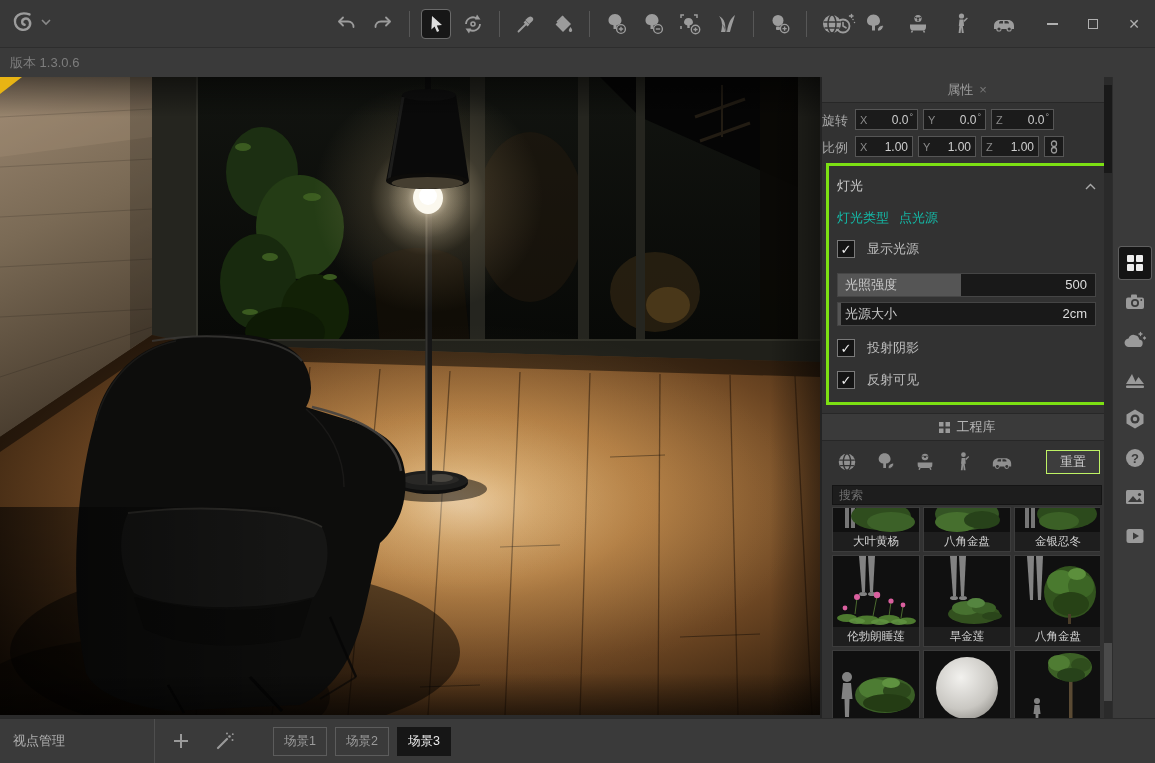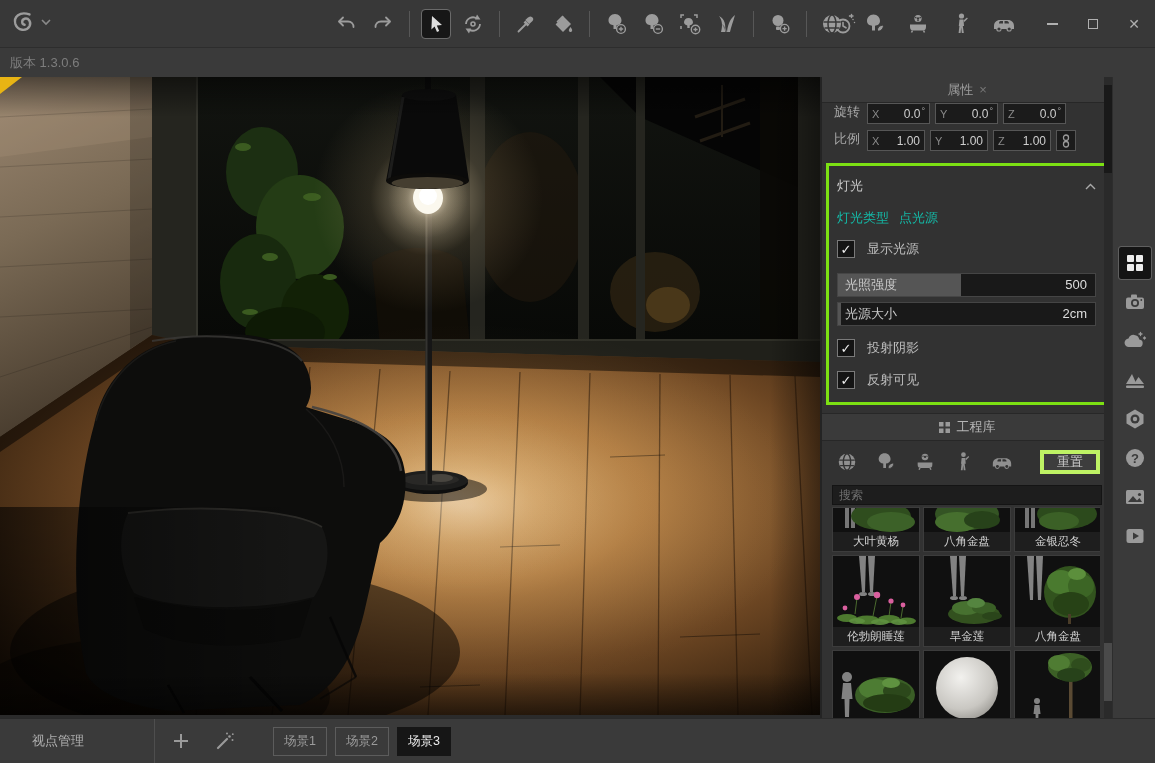--- a/index.html
+++ b/index.html
@@ -31,21 +31,21 @@
 
   
   .rpanel { position:absolute; left:822px; top:77px; width:290px; height:641px; background:#323232; }
   .rpanel-scroll { position:absolute; right:0; top:0; width:8px; height:100%; background:#2a2a2a; }
   .rscroll-thumb-top { position:absolute; right:0; top:8px; width:8px; height:88px; background:#191919; }
   .rscroll-thumb-bottom { position:absolute; right:0; top:566px; width:8px; height:58px; background:#4a4a4a; }
   .props-header { height:26px; background:#3a3a3a; border-bottom:1px solid #272727;
     display:flex; align-items:center; justify-content:center; gap:6px; }
   .props-title { color:#9c9c9c; font-size:13px; }
   .props-close { color:#777; font-size:13px; cursor:pointer; }
-  .xf-row { display:flex; align-items:flex-start; height:27px; padding-left:12px; gap:5px; }
+  .xf-row { display:flex; align-items:flex-end; height:27px; gap:5px; }
   .xf-label { color:#a8a8a8; font-size:13px; width:28px; }
   .xf-field { width:63px; height:21px; background:#1b1b1b; border:1px solid #565656;
     display:flex; align-items:center; padding:0 4px; }
   .xf-field.sm { width:58px; }
   .xf-axis { color:#8a8a8a; font-size:11px; margin-right:2px; }
   .xf-val { flex:1; text-align:right; color:#cfcfcf; font-size:12px; }
   .xf-unit { color:#a8a8a8; font-size:9px; margin-left:1px; align-self:flex-start; margin-top:2px; }
   .xf-link { width:20px; height:21px; background:#1b1b1b; border:1px solid #565656;
     display:flex; align-items:center; justify-content:center; cursor:pointer; }
 
@@ -63,21 +63,21 @@
   .slider-label { position:absolute; left:7px; top:0; line-height:22px; color:#c9c9c9; font-size:13px; }
   .slider-value { position:absolute; right:8px; top:0; line-height:22px; color:#dedede; font-size:13px; }
   .slider:first-of-type { margin-top:14px; }
 
   .lib-header { margin-top:8px; height:28px; background:#3a3a3a; border-top:1px solid #272727; border-bottom:1px solid #272727;
     display:flex; align-items:center; justify-content:center; gap:7px; }
   .lib-title { color:#b5b5b5; font-size:13px; }
   .lib-cats { display:flex; align-items:center; height:42px; padding-left:14px; gap:17px; }
   .lib-cat { cursor:pointer; }
   .reset-btn { margin-left:auto; margin-right:12px; height:24px; padding:8px 13px; background:#3d3d3d;
-    border:4px solid #bef264; color:#cccccc; font-size:13px; display:flex; align-items:center; cursor:pointer; }
+    border:1px solid #bef264; color:#cccccc; font-size:13px; display:flex; align-items:center; cursor:pointer; }
   .search-box { margin:2px 10px 0 10px; height:20px; background:#1d1d1d; border:1px solid #141414; display:flex; }
   .search-box input { flex:1; background:transparent; border:none; outline:none; color:#b5b5b5;
     font-size:12px; padding:0 6px; font-family:inherit; }
   .search-box input::placeholder { color:#6f6f6f; }
 
   .thumbs { position:absolute; left:10px; right:12px; top:430px; bottom:0; overflow:hidden; }
   .thumb-row { display:flex; gap:3px; margin-bottom:3px; }
   .thumb { width:88px; background:#141414; border:1px solid #3c3c3c; }
   .thumb-img { position:relative; overflow:hidden; background:#101010; }
   .thumb-label { height:19px; background:#1e1e1e; color:#d2d2d2; font-size:11.5px;
@@ -86,21 +86,21 @@
   
   .sidebar { position:absolute; right:0; top:77px; width:43px; height:641px; background:#3a3a3a; border-left:1px solid #2d2d2d; }
   .sb-stack { position:absolute; left:0; top:170px; width:43px; display:flex; flex-direction:column; align-items:center; gap:7px; }
   .sb-btn { width:32px; height:32px; display:flex; align-items:center; justify-content:center; cursor:pointer; border-radius:2px; }
   .sb-btn.active { background:#141414; outline:1px solid #5f5f5f; }
 
   
   .bottombar { position:absolute; left:0; top:718px; width:1155px; height:45px; background:#3a3a3a;
     border-top:1px solid #2a2a2a; display:flex; align-items:center; }
   .vp-mgr { width:155px; height:100%; display:flex; align-items:center; border-right:1px solid #4e4e4e;
-    color:#b0b0b0; font-size:13px; padding-left:32px; cursor:pointer; }
+    color:#b0b0b0; font-size:13px; padding-left:13px; cursor:pointer; }
   .bb-btn { width:36px; height:36px; display:flex; align-items:center; justify-content:center; cursor:pointer; margin-left:8px; }
   .scene-tabs { display:flex; gap:8px; margin-left:30px; }
   .scene-tab { height:29px; min-width:52px; padding:0 10px; display:flex; align-items:center; justify-content:center;
     border:1px solid #5c5c5c; color:#9b9b9b; font-size:12.5px; background:transparent; cursor:pointer; }
   .scene-tab.active { background:#161616; border-color:#161616; color:#ececec; }
 
   .gapcol { position:absolute; left:820px; top:77px; width:2px; height:641px; background:#242424; }
 </style>
 </head>
 <body>

